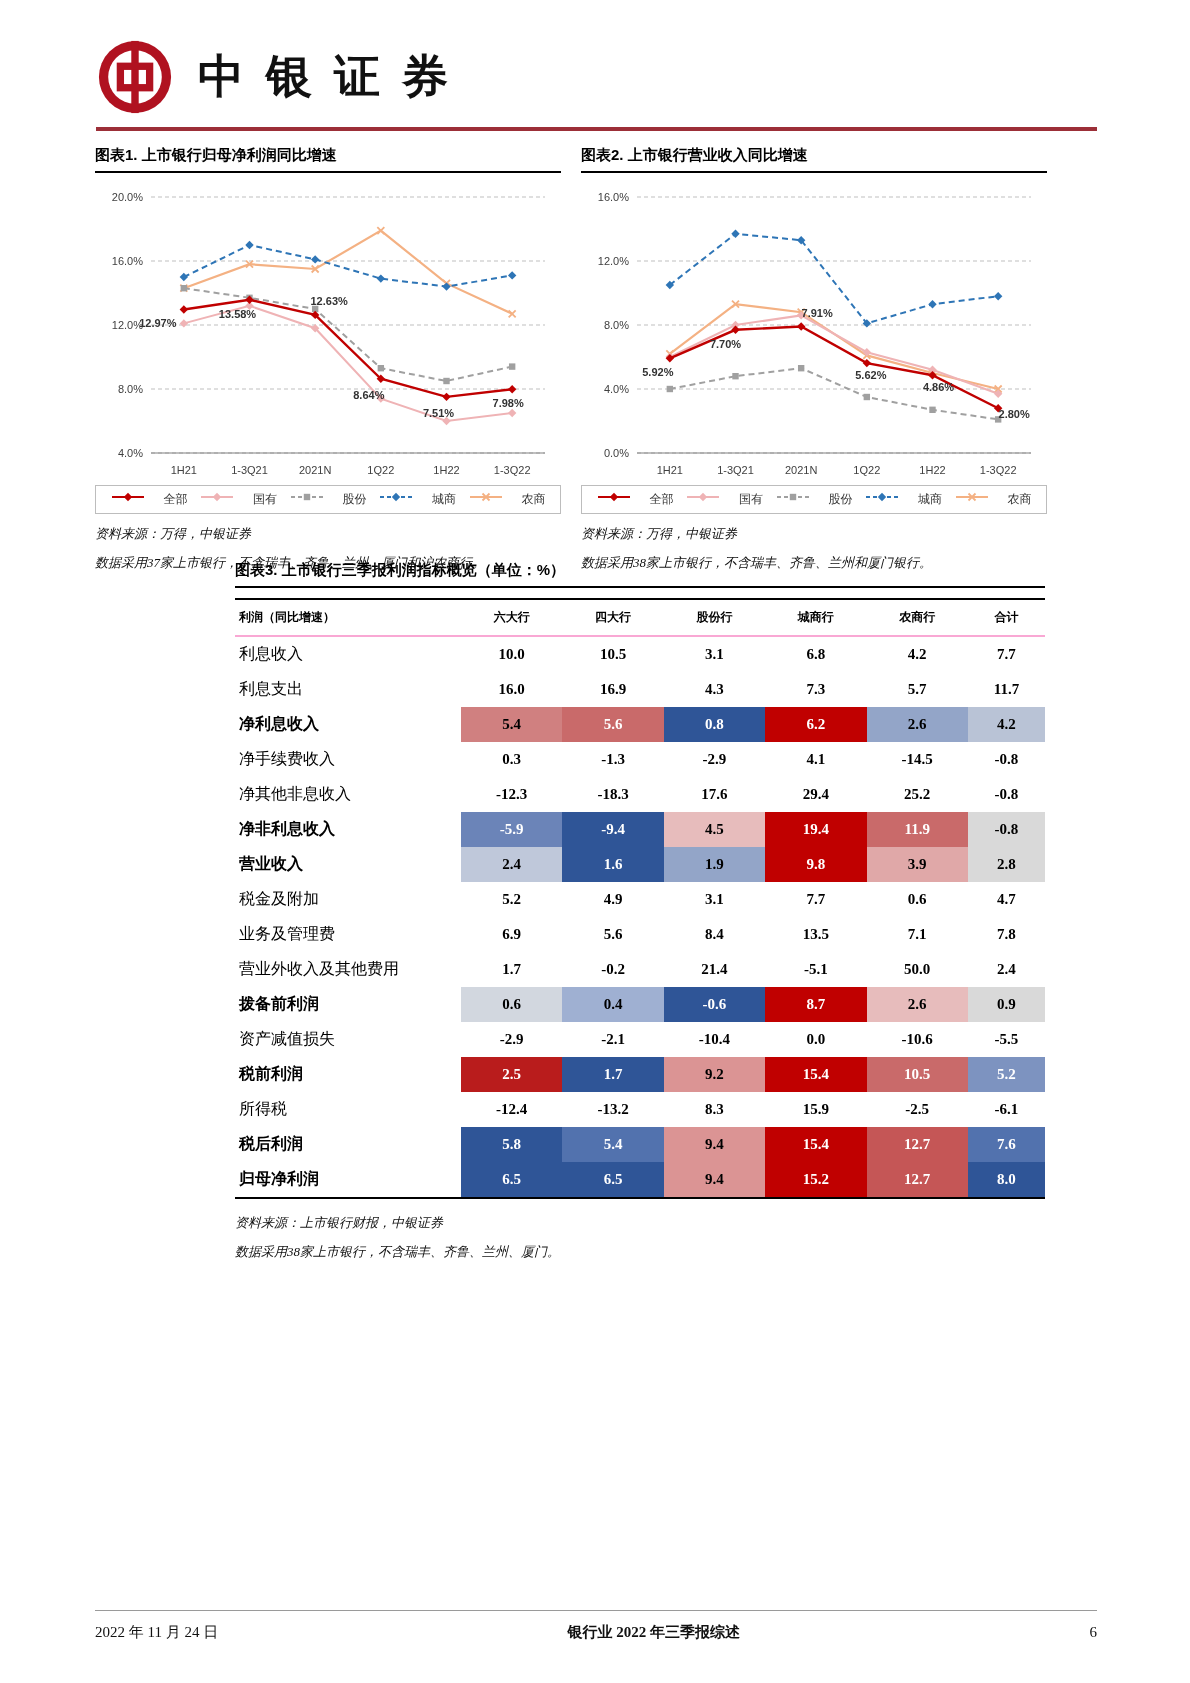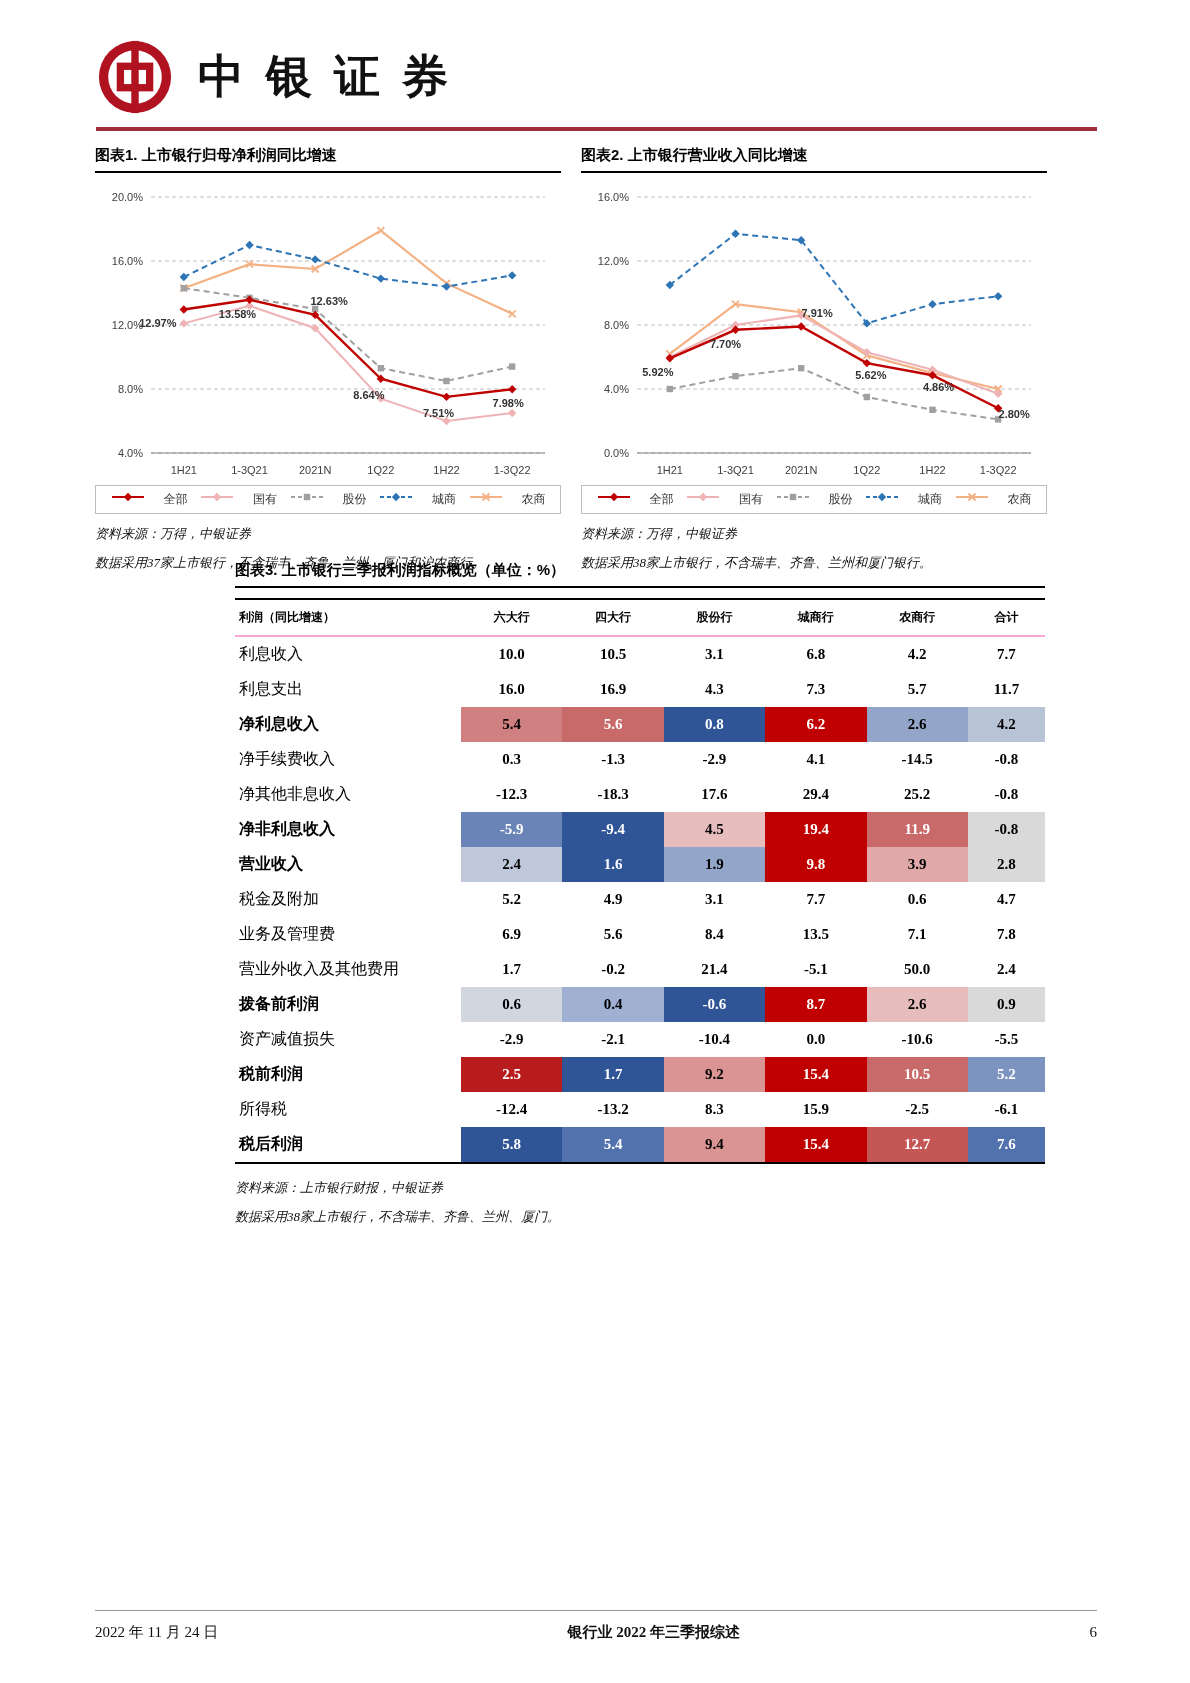--- a/index.html
+++ b/index.html
@@ -407,20 +407,29 @@
           </tr>
           <tr>
             <td class="lbl b">税后利润</td>
             <td style="background:#2f5597;color:#ffffff">5.8</td>
             <td style="background:#5272ae;color:#ffffff">5.4</td>
             <td style="background:#db9494;color:#000000">9.4</td>
             <td style="background:#c00000;color:#ffffff">15.4</td>
             <td style="background:#c55656;color:#ffffff">12.7</td>
             <td style="background:#5272ae;color:#ffffff">7.6</td>
           </tr>
+          <tr>
+            <td class="lbl b">归母净利润</td>
+            <td style="background:#2f5597;color:#ffffff">6.5</td>
+            <td style="background:#2f5597;color:#ffffff">6.5</td>
+            <td style="background:#db9494;color:#000000">9.4</td>
+            <td style="background:#c00000;color:#ffffff">15.2</td>
+            <td style="background:#c55656;color:#ffffff">12.7</td>
+            <td style="background:#2f5597;color:#ffffff">8.0</td>
+          </tr>
         </tbody>
       </table>
     <p class="source">资料来源：上市银行财报，中银证券</p>
     <p class="note">数据采用38家上市银行，不含瑞丰、齐鲁、兰州、厦门。</p>
   </section>
 
   <footer class="footer">
     <span>2022 年 11 月 24 日</span>
     <span class="footer-center">银行业 2022 年三季报综述</span>
     <span>6</span>

